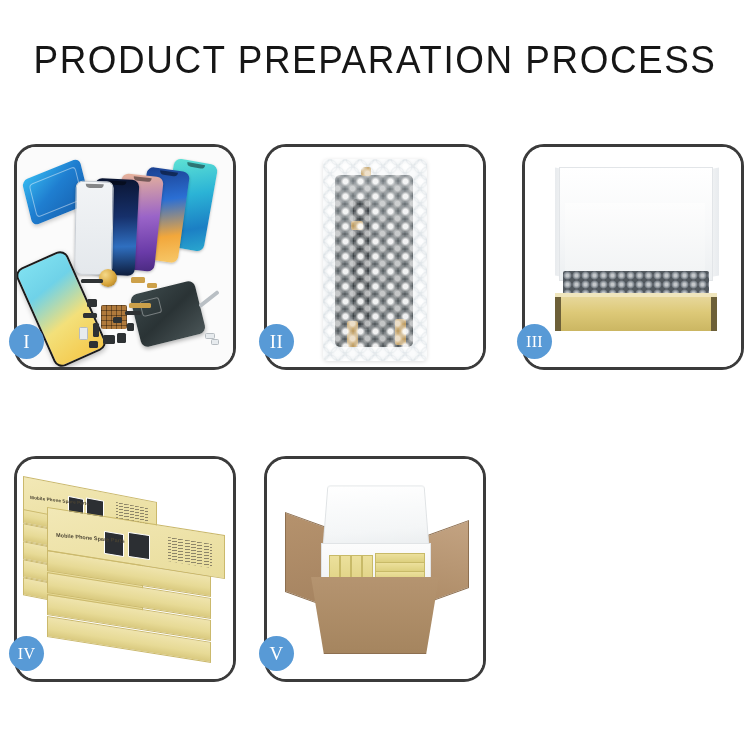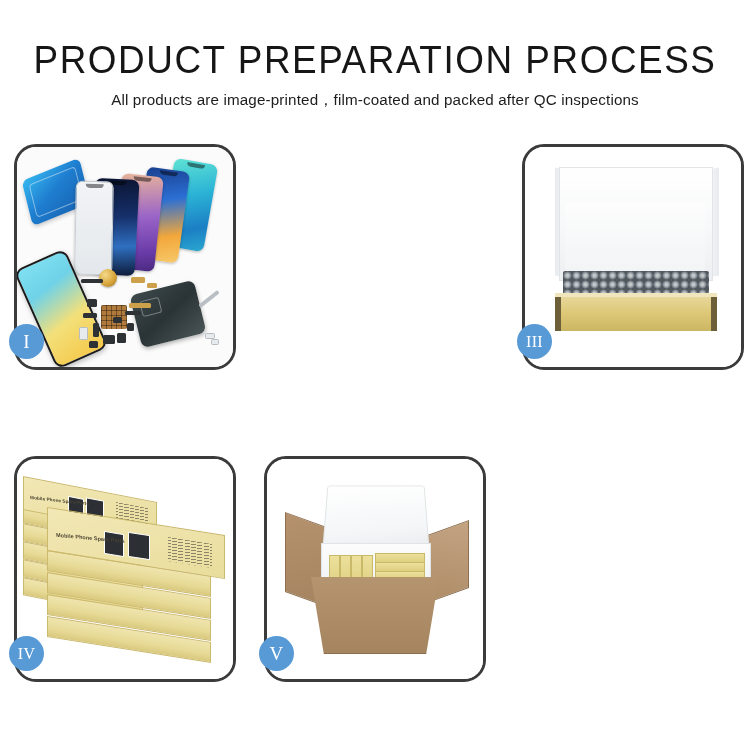--- a/index.html
+++ b/index.html
@@ -346,21 +346,20 @@
     position: absolute;
     background: rgba(140,113,80,0.55);
     border-radius: 1px;
   }
 </style>
 </head>
 <body>
 
 <div class="header">
   <h1 class="title">PRODUCT PREPARATION PROCESS</h1>
-  <p class="subtitle">All products are image-printed，film-coated and packed after QC inspections</p>
 </div>
 
 <div class="grid">
 
   <div class="panel p1">
     <div class="stage">
       <div class="blue-film"></div>
       <div class="phone-fan">
         <div class="fan-phone fan-5">
             <span class="fan-notch"></span>
@@ -397,20 +396,35 @@
       <div class="part gold" style="left:112px;top:156px;width:22px;height:5px;"></div>
       <div class="part" style="left:108px;top:164px;width:16px;height:4px;"></div>
       <div class="part" style="left:110px;top:176px;width:7px;height:8px;"></div>
       <div class="part silver" style="left:180px;top:150px;width:24px;height:4px;transform:rotate(-38deg);"></div>
       <div class="part white" style="left:188px;top:186px;width:8px;height:4px;"></div>
       <div class="part white" style="left:194px;top:192px;width:6px;height:4px;"></div>
     </div>
     <div class="badge">I</div>
   </div>
 
+  <div class="panel p2">
+    <div class="stage">
+      <div class="bubble-bag">
+        <div class="bag-inner"></div>
+        <div class="bag-flex"></div>
+        <div class="gold-tab" style="left:38px;top:8px;width:10px;height:9px;"></div>
+        <div class="gold-tab" style="left:28px;top:62px;width:12px;height:9px;"></div>
+        <div class="gold-tab" style="left:24px;top:162px;width:11px;height:26px;"></div>
+        <div class="gold-tab" style="left:72px;top:160px;width:11px;height:26px;"></div>
+        <div class="bubbles"></div>
+        <div class="bubbles offset"></div>
+      </div>
+    </div>
+    <div class="badge">II</div>
+  </div>
 
   <div class="panel p3">
     <div class="stage">
       <div class="box3-lid-left"></div>
       <div class="box3-lid-right"></div>
       <div class="box3-lid"></div>
       <div class="box3-foam"></div>
       <div class="box3-bubble"></div>
       <div class="box3-rim"></div>
       <div class="box3-front"></div>

